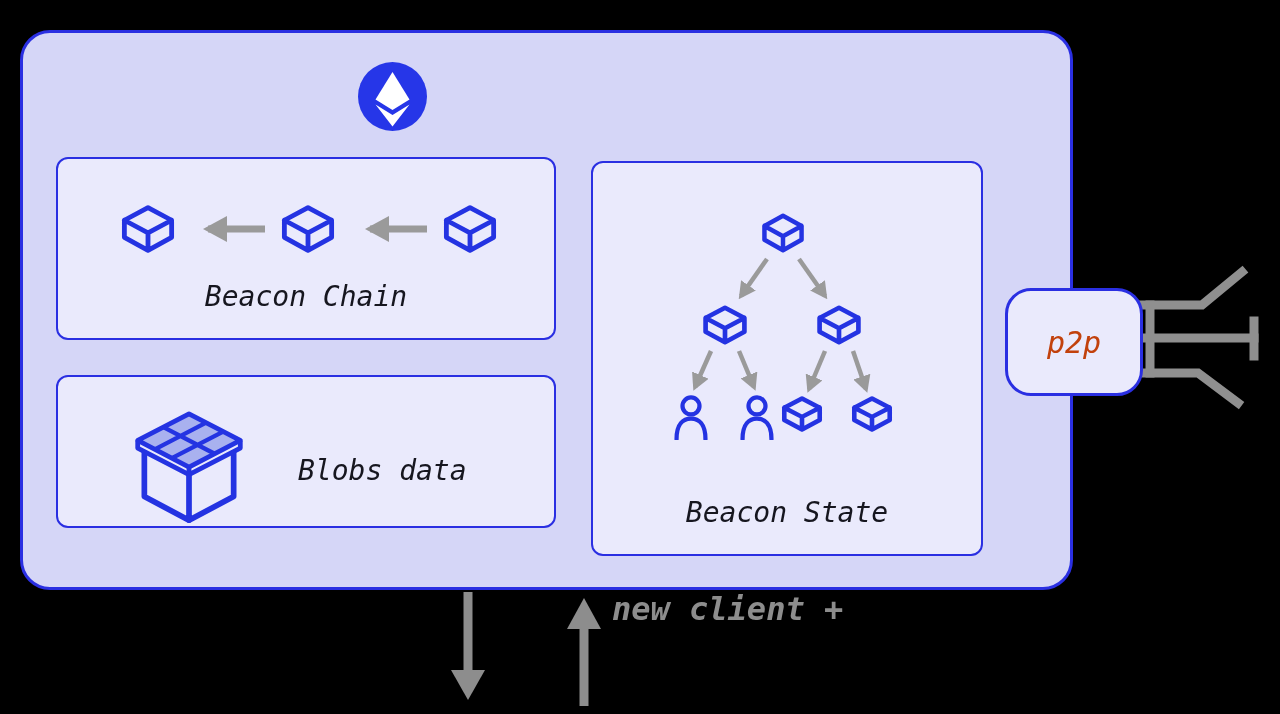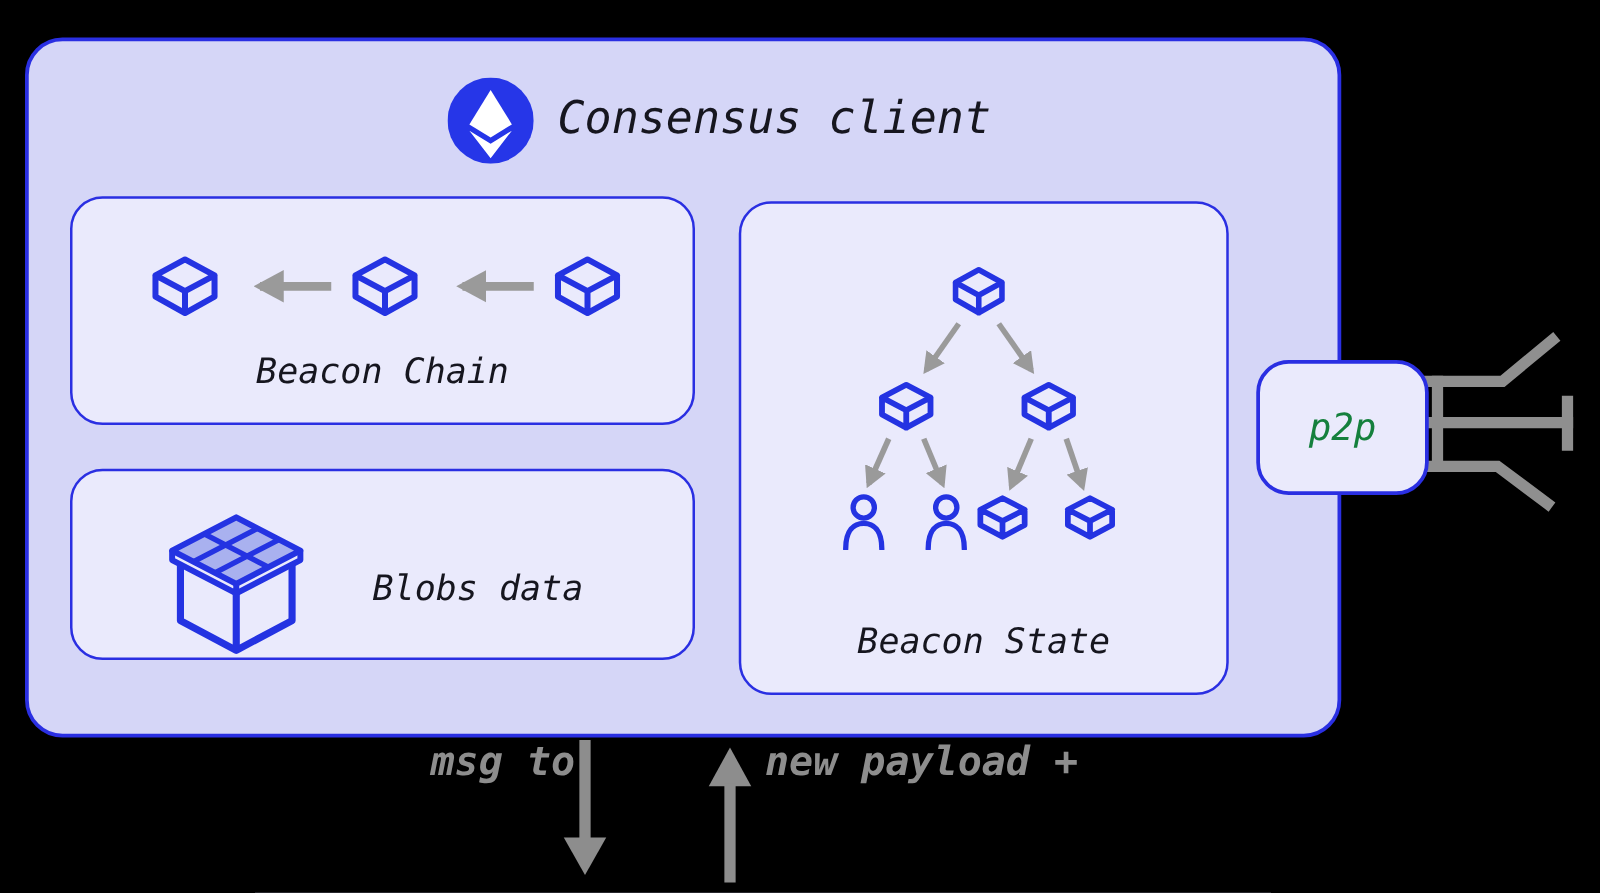--- a/index.html
+++ b/index.html
@@ -1,49 +1,48 @@
 <!DOCTYPE html>
 <html><head>
 <meta charset="utf-8">
 <style>
   html,body{margin:0;padding:0;background:#000;}
   #stage{position:relative;width:1280px;height:714px;background:#000;overflow:hidden;
          font-family:"DejaVu Sans Mono","Liberation Mono",monospace;}
   
   .card{position:absolute;left:20px;top:30px;width:1053px;height:560px;box-sizing:border-box;
         background:#d5d6f7;border:3px solid #2a2fe2;border-radius:30px;}
-  .panel{position:absolute;box-sizing:border-box;background:#eaeafc;border:2.5px solid #2a2fe2;border-radius:26px;padding-left:24px;}
+  .panel{position:absolute;box-sizing:border-box;background:#eaeafc;border:2.5px solid #2a2fe2;border-radius:12px;padding-left:24px;}
   .panel-label{position:absolute;left:0;width:100%;text-align:center;font-style:italic;font-weight:500;
                font-size:28px;color:#16161f;white-space:nowrap;}
   .title{position:absolute;left:443px;top:71px;font-style:italic;font-weight:500;font-size:36px;
          color:#16161f;white-space:nowrap;}
   .abs{position:absolute;}
   .caption{position:absolute;top:591px;font-style:italic;font-weight:700;font-size:32px;line-height:37px;
            color:#8d8d8d;white-space:nowrap;}
   .caption.left{right:820px;text-align:right;}
   .caption.right{left:612px;text-align:left;}
   .p2p-badge{position:absolute;left:1005px;top:288px;width:138px;height:108px;box-sizing:border-box;
              background:#eaeafc;border:3px solid #2a2fe2;border-radius:26px;display:flex;
              align-items:center;justify-content:center;z-index:3;}
-  .p2p-text{font-style:italic;font-weight:500;font-size:30px;color:#15803d;}
+  .p2p-text{font-style:italic;font-weight:500;font-size:30px;color:#c2410c;}
   svg{display:block;}
 </style>
 </head>
 <body>
 
 <div id="stage">
 
   <div class="card">
 
     <svg class="abs" style="left:335px;top:29px;" width="69" height="69" viewBox="0 0 69 69">
       <circle cx="34.5" cy="34.5" r="34.5" fill="#2636e8"></circle>
       <polygon points="34.5,10 51.5,37.5 34.5,48 17.5,37.5" fill="#ffffff"></polygon>
       <polygon points="17.5,42.5 34.5,53 51.5,42.5 34.5,64.5" fill="#ffffff"></polygon>
     </svg>
-    <div class="title" style="left:423px;top:41px;">Consensus client</div>
 
     <div class="panel" style="left:33px;top:124px;width:500px;height:183px;">
       <svg class="abs" style="left:62px;top:45px;" width="56" height="50" viewBox="0 0 64 57">
         <path d="M32 4 L59 18.5 L59 38 L32 53 L5 38 L5 18.5 Z M5 18.5 L32 33 L59 18.5 M32 33 L32 53" fill="none" stroke="#2433e2" stroke-width="5.5" stroke-linejoin="round" stroke-linecap="round"></path>
       </svg>
       <svg class="abs" style="left:222px;top:45px;" width="56" height="50" viewBox="0 0 64 57">
         <path d="M32 4 L59 18.5 L59 38 L32 53 L5 38 L5 18.5 Z M5 18.5 L32 33 L59 18.5 M32 33 L32 53" fill="none" stroke="#2433e2" stroke-width="5.5" stroke-linejoin="round" stroke-linecap="round"></path>
       </svg>
       <svg class="abs" style="left:384px;top:45px;" width="56" height="50" viewBox="0 0 64 57">
         <path d="M32 4 L59 18.5 L59 38 L32 53 L5 38 L5 18.5 Z M5 18.5 L32 33 L59 18.5 M32 33 L32 53" fill="none" stroke="#2433e2" stroke-width="5.5" stroke-linejoin="round" stroke-linecap="round"></path>
@@ -138,19 +137,18 @@
   <svg class="abs" style="left:440px;top:588px;" width="180" height="126" viewBox="0 0 180 126">
     <g fill="#8d8d8d" stroke="#8d8d8d">
       <line x1="28" y1="4" x2="28" y2="84" stroke-width="9"></line>
       <polygon points="11,82 45,82 28,112" stroke="none"></polygon>
       <polygon points="127,41 161,41 144,10" stroke="none"></polygon>
       <line x1="144" y1="39" x2="144" y2="118" stroke-width="9"></line>
     </g>
   </svg>
 
   <div class="caption left">
-    <div>msg to</div>
   </div>
   <div class="caption right">
-    <div>new payload +</div>
+    <div>new client +</div>
   </div>
 
 </div>
 
 </body></html>

